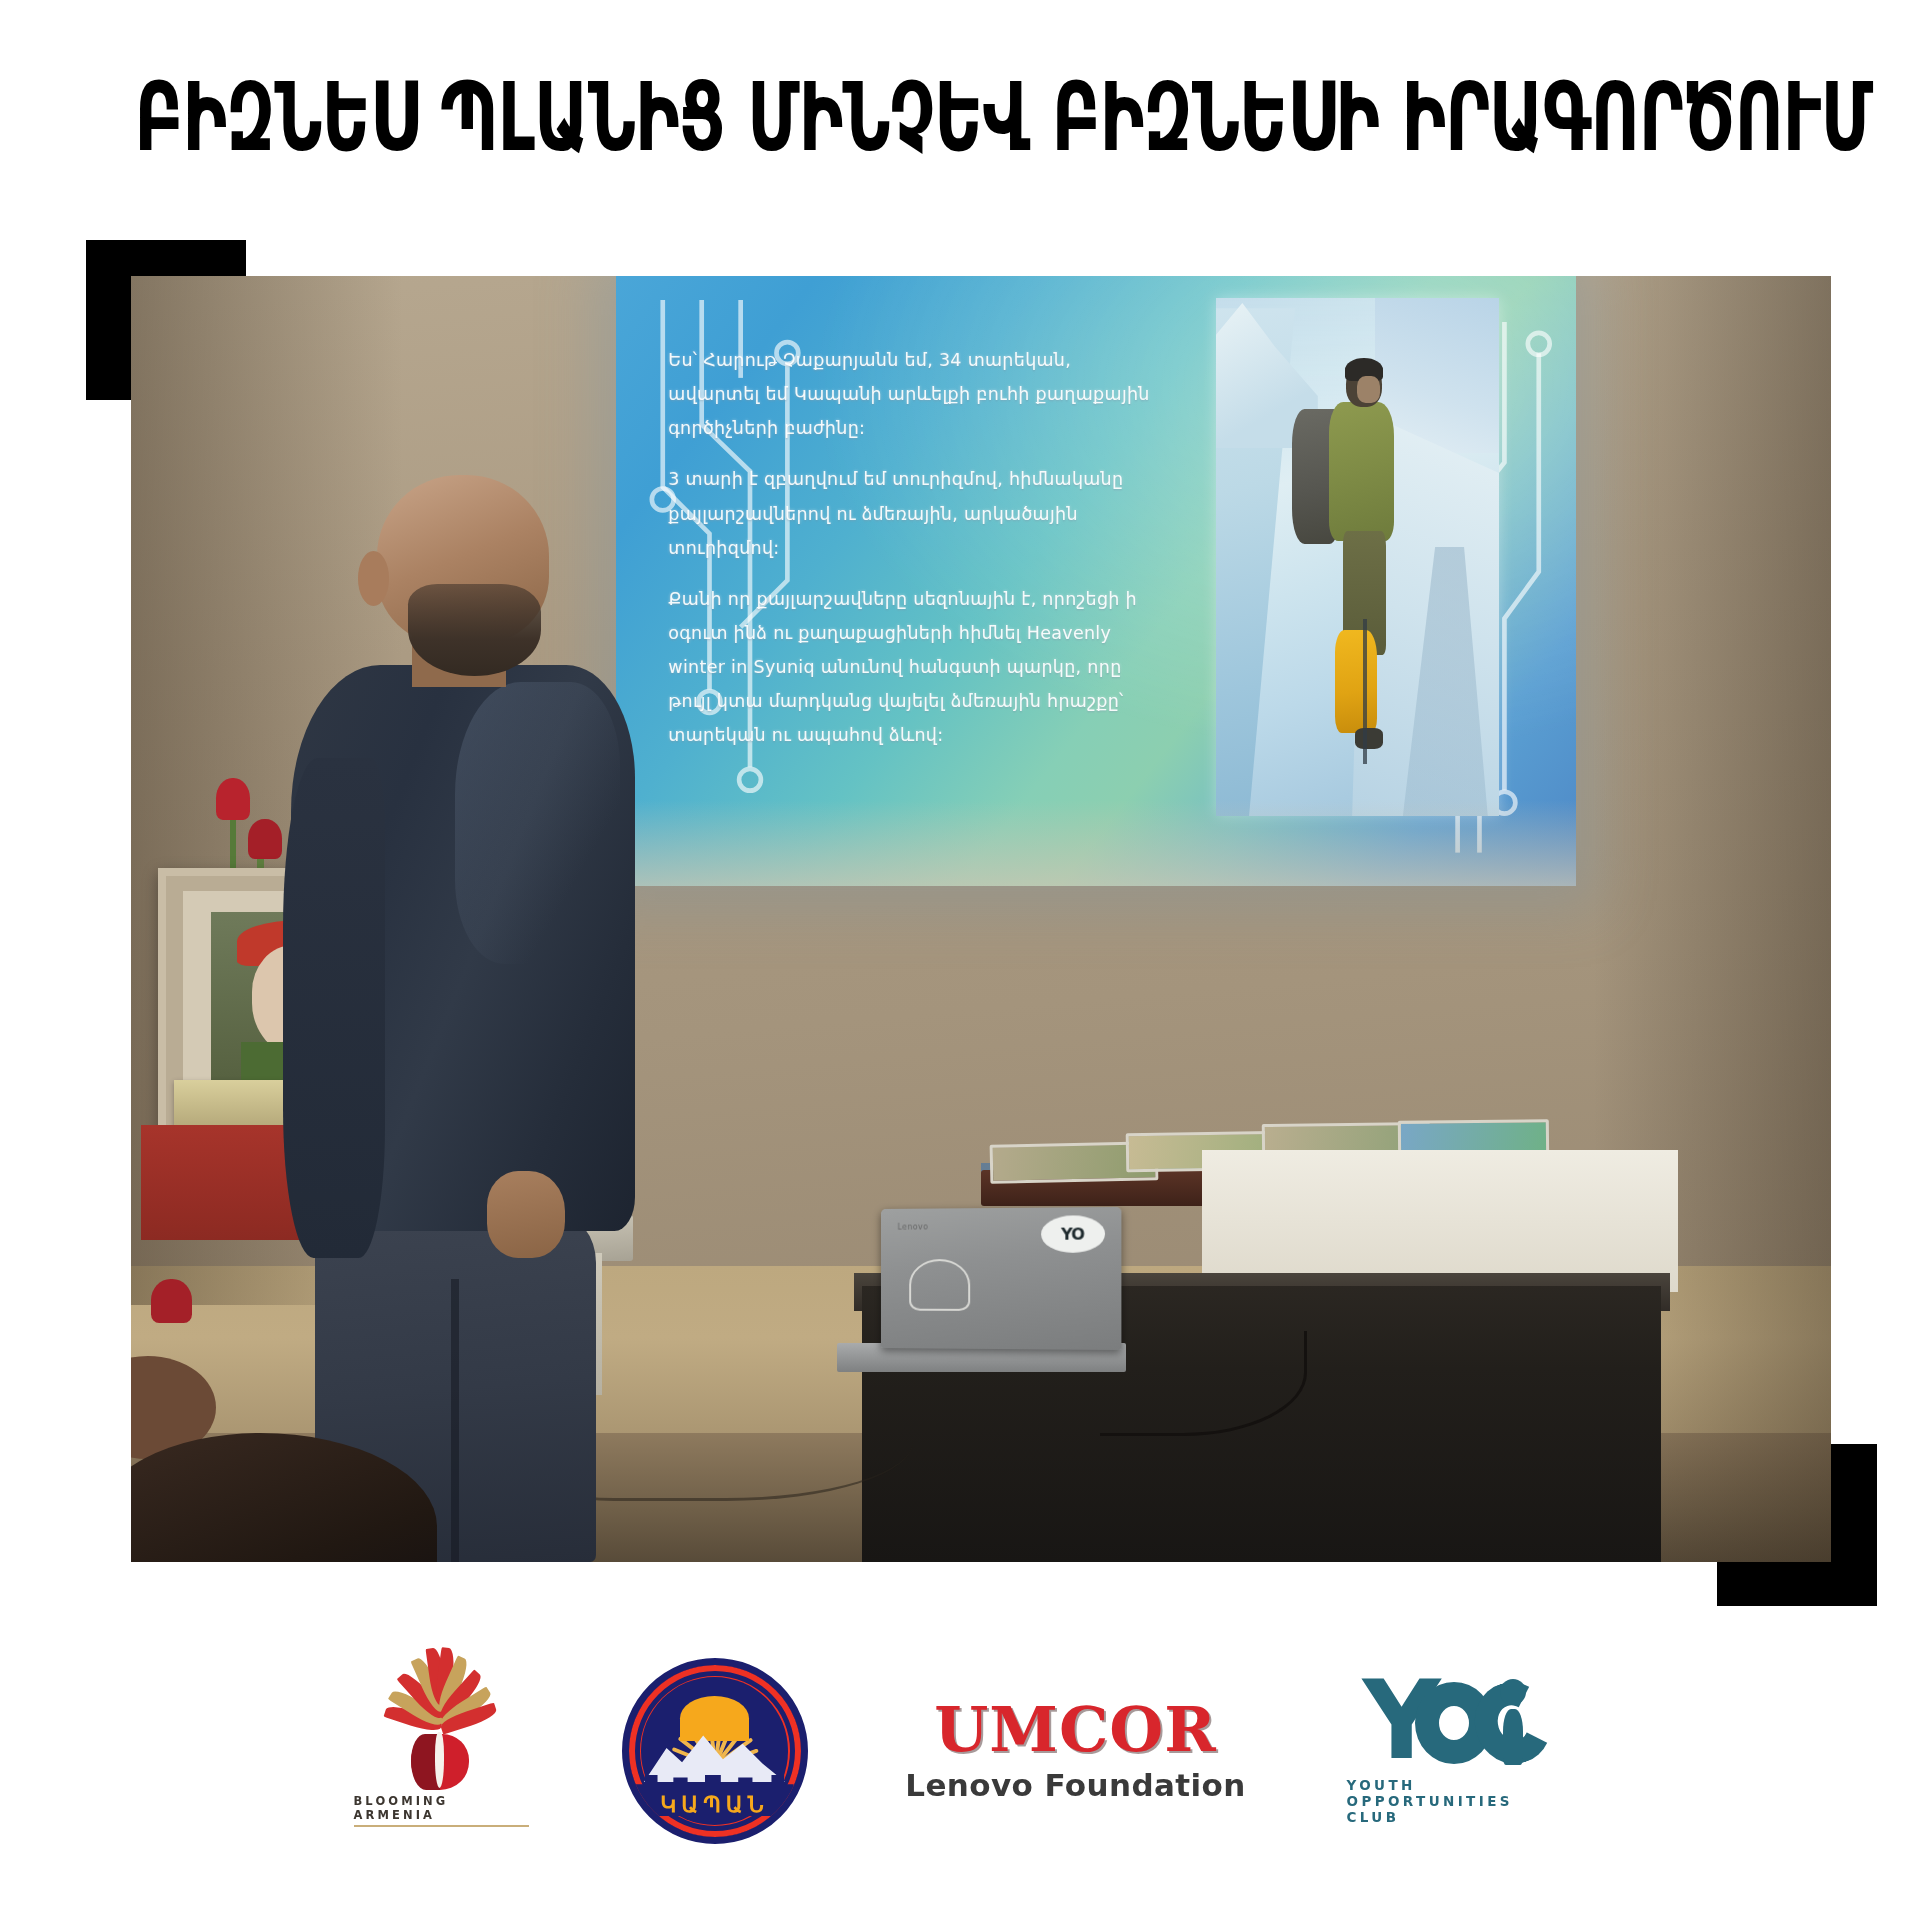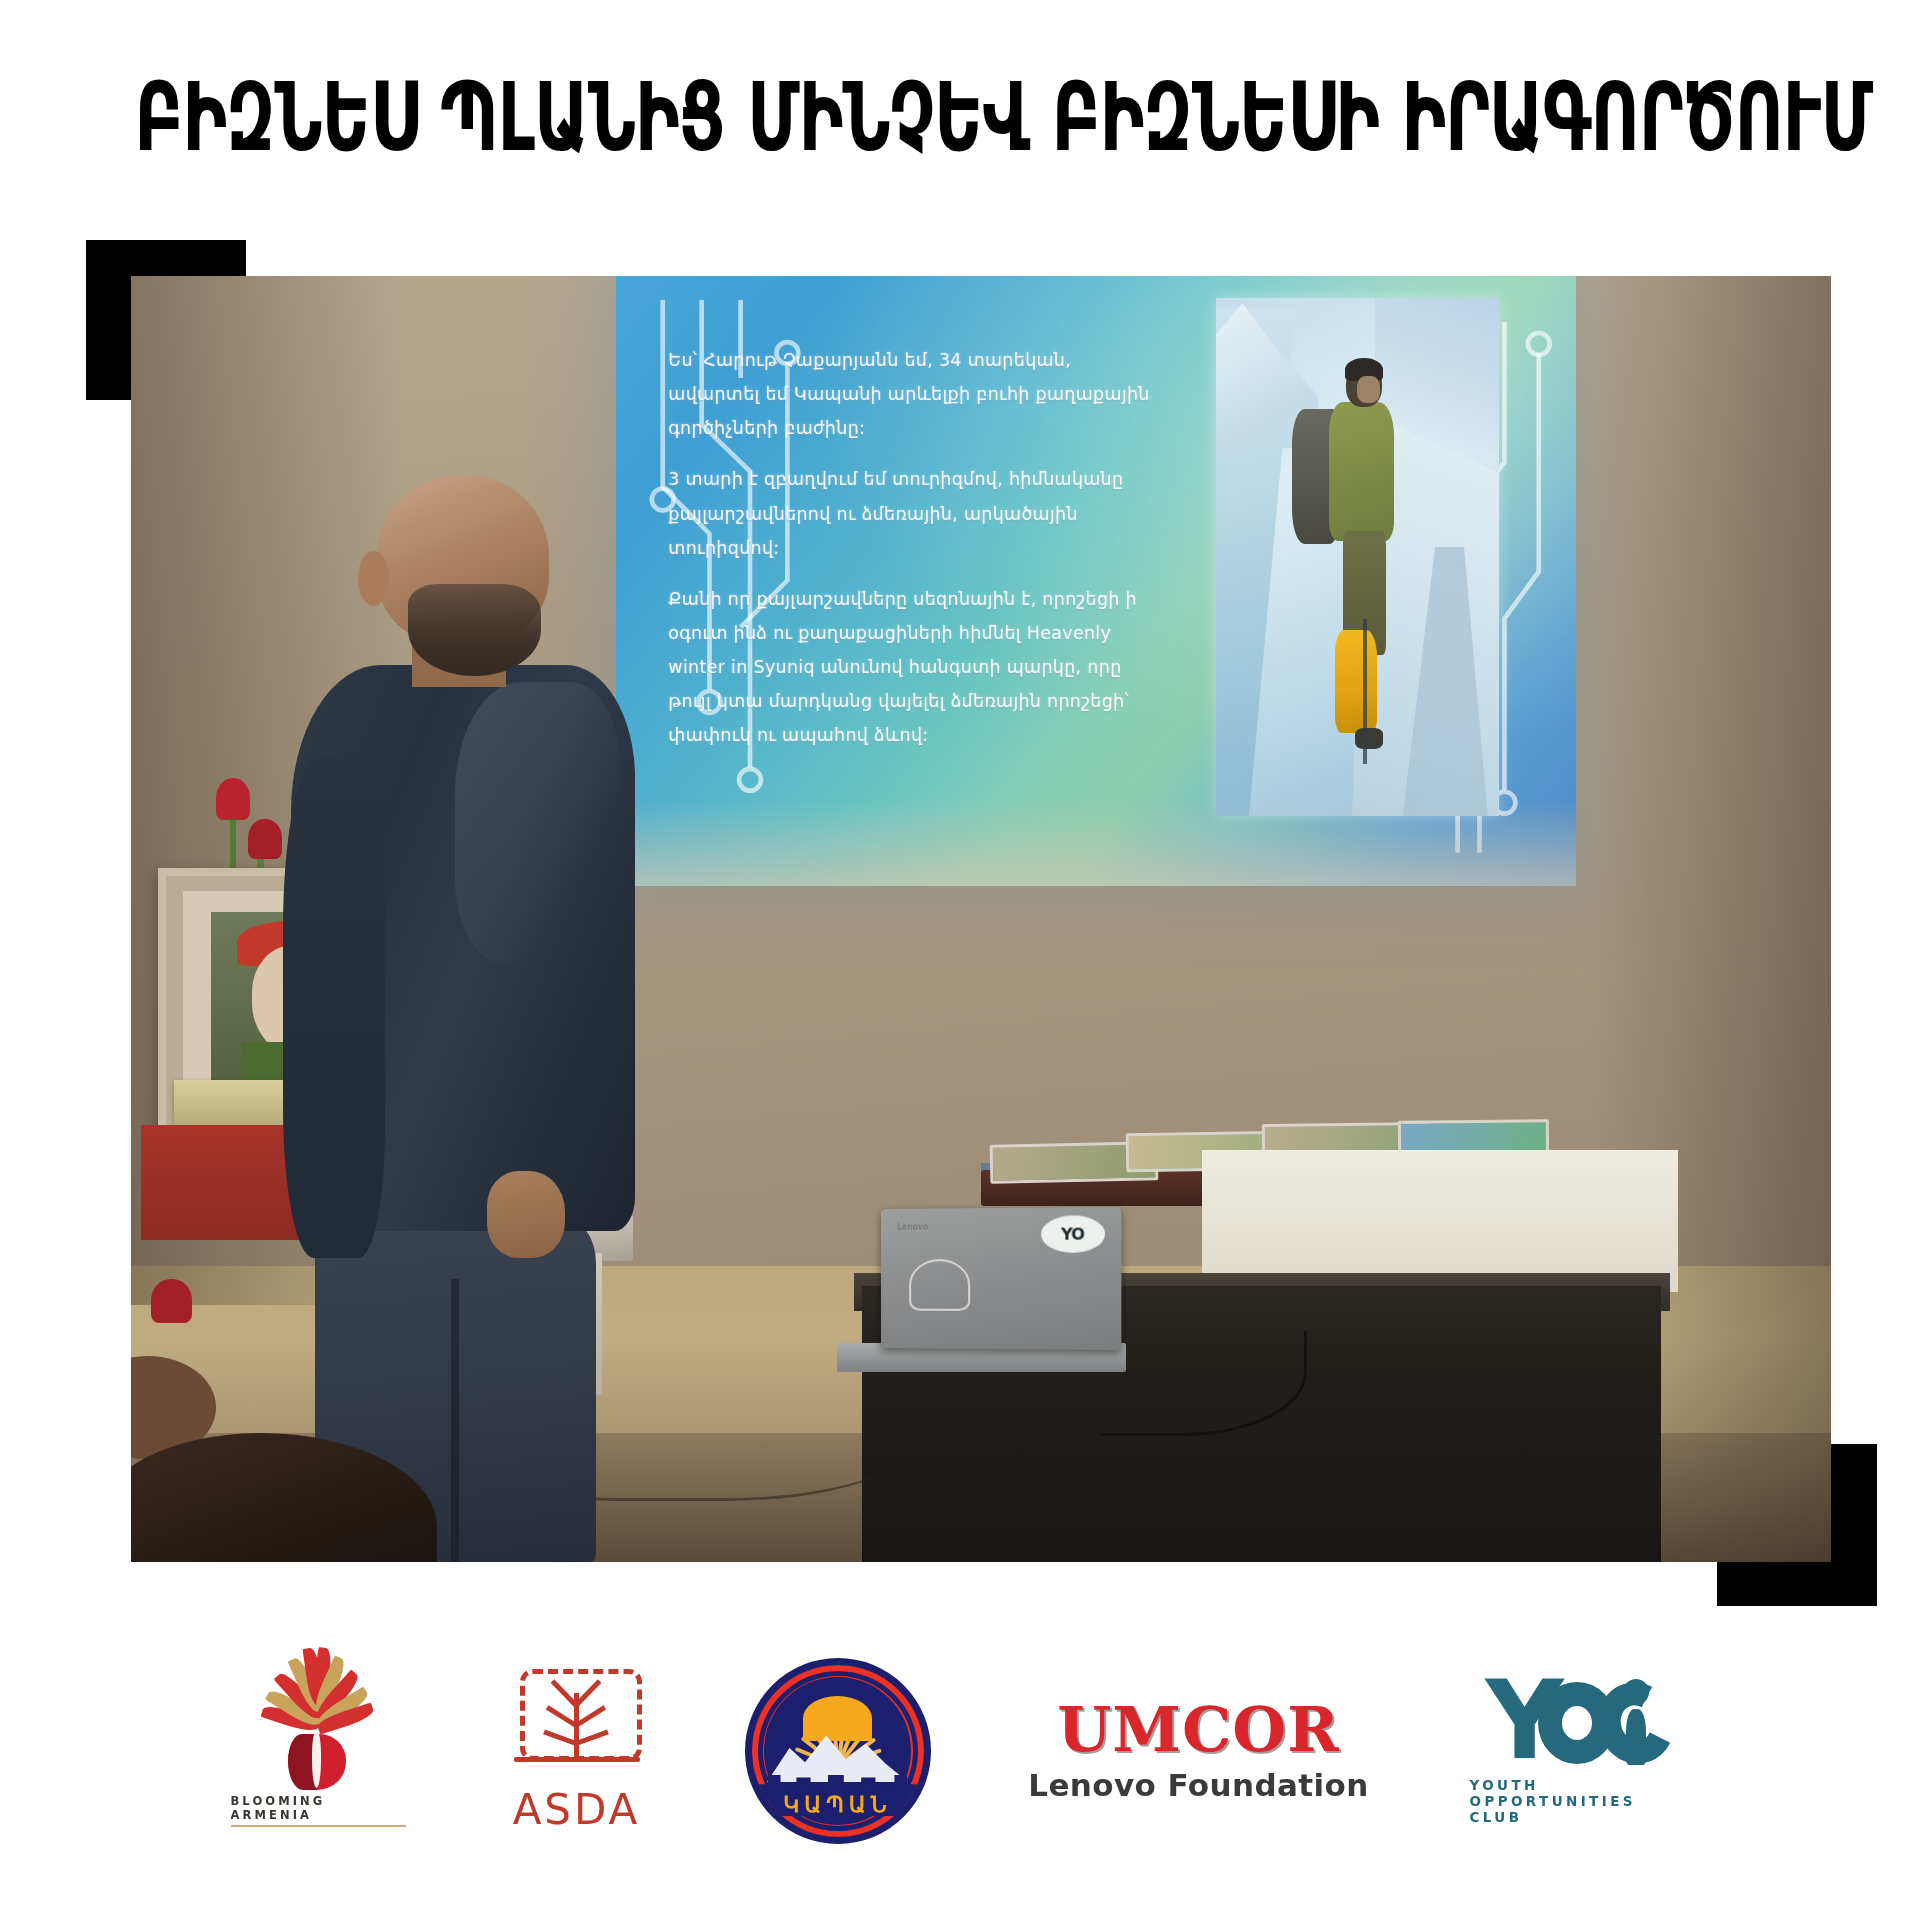--- a/index.html
+++ b/index.html
@@ -583,21 +583,21 @@
       <circle cx="16" cy="238" r="7"></circle>
       <circle cx="40" cy="308" r="7"></circle>
       <circle cx="62" cy="14" r="7"></circle>
       <path d="M10 300 L10 340"></path>
       <path d="M24 300 L24 340"></path>
     </svg>
 
     <div id="slide-text">
       <p>Ես՝ Հարութ Չաքարյանն եմ, 34 տարեկան, ավարտել եմ Կապանի արևելքի բուհի քաղաքային գործիչների բաժինը:</p>
       <p>3 տարի է զբաղվում եմ տուրիզմով, հիմնականը քայլարշավներով ու ձմեռային, արկածային տուրիզմով:</p>
-      <p>Քանի որ քայլարշավները սեզոնային է, որոշեցի ի օգուտ ինձ ու քաղաքացիների հիմնել Heavenly winter in Syuniq անունով հանգստի պարկը, որը թույլ կտա մարդկանց վայելել ձմեռային որոշեցի՝ փափուկ ու ապահով ձևով:</p>
+      <p>Քանի որ քայլարշավները սեզոնային է, որոշեցի ի օգուտ ինձ ու քաղաքացիների հիմնել Heavenly winter in Syuniq անունով հանգստի պարկը, որը թույլ կտա մարդկանց վայելել ձմեռային հրաշքը՝ տարեկան ու ապահով ձևով:</p>
     </div>
 
     <div id="slide-photo">
       <div class="sky"></div>
       <div class="snow-slope-r"></div>
       <div class="snow-slope-l"></div>
       <div class="snow-ridge"></div>
       <div class="track"></div>
       <div class="hiker-pack"></div>
       <div class="hiker-torso"></div>
@@ -687,34 +687,20 @@
       <div class="ba-leaf" style="left:80px;top:34px;background:#d32f2f;transform:rotate(312deg);"></div>
       <div class="ba-leaf" style="left:80px;top:40px;background:#c7a35c;transform:rotate(328deg);"></div>
       <div class="ba-leaf" style="left:80px;top:44px;background:#d32f2f;transform:rotate(342deg);"></div>
       <div id="ba-pom"></div>
       <div id="ba-pom-dark"></div>
       <div id="ba-pom-fig"></div>
     </div>
     <div id="ba-text">BLOOMING ARMENIA</div>
   </div>
 
-  <div class="logo" id="logo-asda">
-    <div id="asda-mark">
-      <div id="asda-box"></div>
-      <div id="asda-trunk"></div>
-      <div class="asda-branch" style="left:62px;top:34px;transform:rotate(-46deg);"></div>
-      <div class="asda-branch" style="left:62px;top:34px;transform:rotate(226deg);"></div>
-      <div class="asda-branch" style="left:62px;top:54px;transform:rotate(-32deg);"></div>
-      <div class="asda-branch" style="left:62px;top:54px;transform:rotate(212deg);"></div>
-      <div class="asda-branch" style="left:62px;top:72px;transform:rotate(-20deg);"></div>
-      <div class="asda-branch" style="left:62px;top:72px;transform:rotate(200deg);"></div>
-      <div id="asda-ground"></div>
-    </div>
-    <div id="asda-text">ASDA</div>
-  </div>
 
   <div class="logo" id="logo-kapan">
     <div id="kapan-mark">
       <div id="kapan-inner"></div>
       <div class="kapan-ray" style="transform:translateX(-50%) rotate(-68deg);"></div>
       <div class="kapan-ray" style="transform:translateX(-50%) rotate(-52deg);"></div>
       <div class="kapan-ray" style="transform:translateX(-50%) rotate(-36deg);"></div>
       <div class="kapan-ray" style="transform:translateX(-50%) rotate(-20deg);"></div>
       <div class="kapan-ray" style="transform:translateX(-50%) rotate(-6deg);"></div>
       <div class="kapan-ray" style="transform:translateX(-50%) rotate(8deg);"></div>

